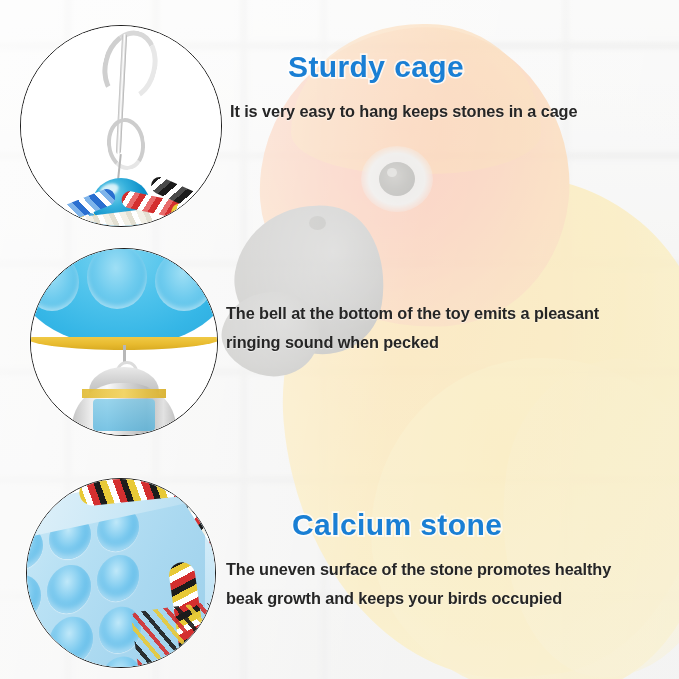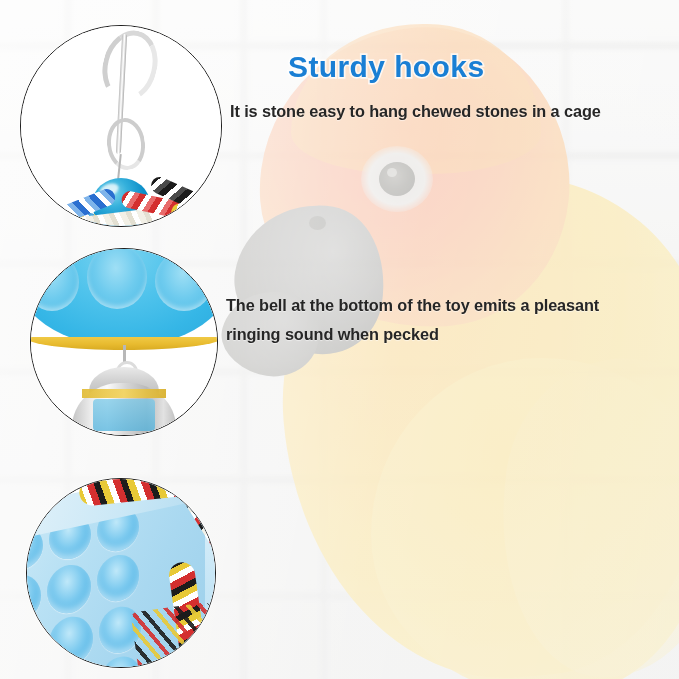--- a/index.html
+++ b/index.html
@@ -220,21 +220,21 @@
   .f-body{
     font-size:16.3px;font-weight:bold;color:#262626;
     line-height:1.78;letter-spacing:-.1px;
     text-shadow:0 1px 1px rgba(255,255,255,.55);
   }
   .f1{left:230px;top:50px;}
   .f1 .f-head{margin-left:58px;}
   .f1 .f-body{margin-top:14px;}
   .f2{left:226px;top:275px;}
   .f2 .f-head{margin-left:104px;}
-  .f2 .f-body{margin-top:16px;width:392px;}
+  .f2 .f-body{margin-top:24px;width:392px;}
   .f3{left:226px;top:508px;}
   .f3 .f-head{margin-left:66px;}
   .f3 .f-body{margin-top:14px;width:398px;}
 </style>
 </head>
 <body>
 
 <div id="stage">
 
   <div class="bg">
@@ -331,22 +331,26 @@
       </div>
       <div class="block-top"></div>
       <div class="braid br1"></div>
       <div class="braid br2"></div>
       <div class="braid br3"></div>
       <div class="frays"></div>
     </div>
   </div>
 
   <div class="feature f1">
-    <div class="f-head">Sturdy hooks</div>
-    <div class="f-body">It is stone easy to hang chewed stones in a cage</div>
+    <div class="f-head">Sturdy cage</div>
+    <div class="f-body">It is very easy to hang keeps stones in a cage</div>
   </div>
 
   <div class="feature f2">
     <div class="f-body">The bell at the bottom of the toy emits a pleasant ringing sound when pecked</div>
   </div>
 
+  <div class="feature f3">
+    <div class="f-head">Calcium stone</div>
+    <div class="f-body">The uneven surface of the stone promotes healthy beak growth and keeps your birds occupied</div>
+  </div>
 
 </div>
 
 </body></html>

